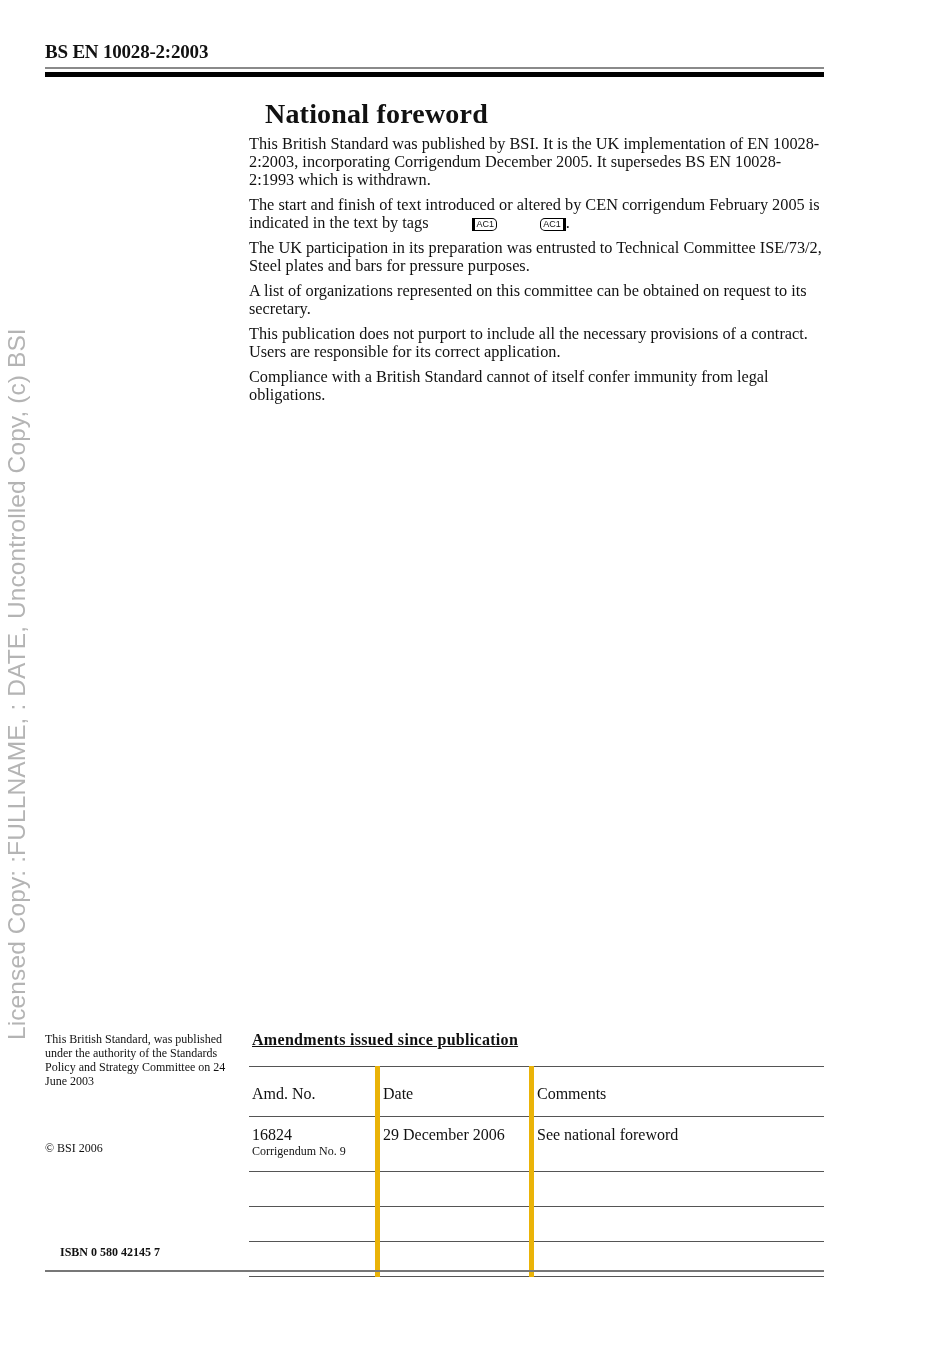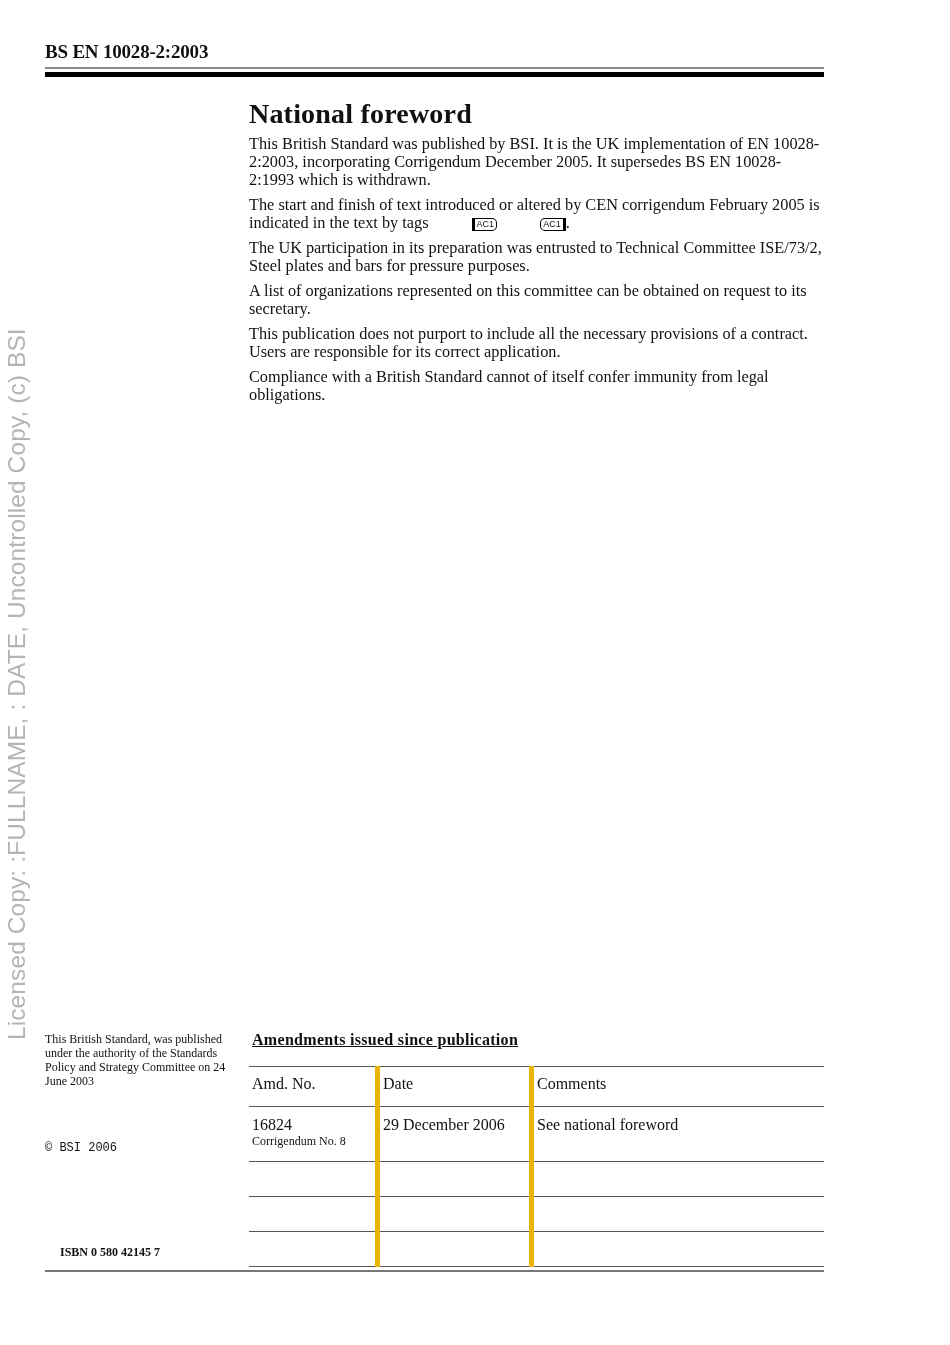--- a/index.html
+++ b/index.html
@@ -25,42 +25,42 @@
       position: absolute; left: 3px; top: 1040px;
       transform-origin: 0 0; transform: rotate(-90deg);
       font-family: "Liberation Sans", sans-serif; font-size: 24.5px;
       color: #b4b4b4; white-space: nowrap; letter-spacing: 0.1px;
     }
     .main {
       position: absolute; left: 249px; top: 98px; width: 576px;
     }
     .main h1 {
       font-family: "Liberation Serif", serif; font-weight: bold;
-      font-size: 28px; margin: 0 0 5px 0; letter-spacing: 0.2px;
+      font-size: 28px; margin: 0 0 5px 16px; letter-spacing: 0.2px;
     }
     .main p {
       font-family: "Liberation Serif", serif; font-size: 16.3px;
       line-height: 18px; margin: 0 0 7px 0;
     }
     .main p.bold { font-weight: normal; }
     .tag {
       display: inline-block; font-family: "Liberation Sans", sans-serif;
       font-size: 9px; line-height: 11px; padding: 0 2px; vertical-align: 1px;
       border: 1px solid #000;
       margin-left: 39px;
     }
     .tag.open { border-left-width: 3px; border-radius: 0 5px 5px 0; }
     .tag.close { border-right-width: 3px; border-radius: 5px 0 0 5px; }
     .side-note {
       position: absolute; left: 45px; top: 1032px; width: 185px;
       font-family: "Liberation Serif", serif; font-size: 12px; line-height: 14px;
     }
     .copyright {
       position: absolute; left: 45px; top: 1141px;
-      font-family: Liberation Mono, monospace; font-size: 12px;
+      font-family: Liberation Serif, serif; font-size: 12px;
     }
     .isbn {
       position: absolute; left: 60px; top: 1245px;
       font-family: "Liberation Serif", serif; font-size: 12px; font-weight: bold;
     }
     .amend-title {
       position: absolute; left: 252px; top: 1031px;
       font-family: "Liberation Serif", serif; font-size: 16px; font-weight: bold;
       letter-spacing: 0.3px;
       text-decoration: underline;
@@ -69,21 +69,21 @@
       position: absolute; left: 249px; top: 1066px; width: 575px;
       border-collapse: collapse;
       font-family: "Liberation Serif", serif; font-size: 16px;
     }
     table.amend td, table.amend th {
       border-top: 1.5px solid #555; border-bottom: 1.5px solid #555;
       vertical-align: top; text-align: left; font-weight: normal;
       padding: 3px 3px 0 3px;
     }
     table.amend td + td, table.amend th + th { border-left: 5px solid #eab308; }
-    table.amend tr.hdr th { height: 31px; padding-top: 8px; }
+    table.amend tr.hdr th { height: 31px; padding-top: 18px; }
     table.amend tr.r1 td { height: 45px; padding-top: 9px; }
     table.amend tr.empty td { height: 31px; }
     .col1 { width: 120px; }
     .col2 { width: 143px; }
     .sub { font-size: 12px; display: block; line-height: 14px; }
     .rule-bottom {
       position: absolute; left: 45px; width: 779px; top: 1270px; height: 2px;
       background: #777777;
     }
   </style>
@@ -112,21 +112,21 @@
 
 <div class="amend-title">Amendments issued since publication</div>
 <table class="amend">
   <tbody>
       <tr class="hdr">
     <th class="col1">Amd. No.</th>
     <th class="col2">Date</th>
     <th>Comments</th>
   </tr>
   <tr class="r1">
-    <td><span>16824</span><span class="sub">Corrigendum No. 8</span></td>
+    <td><span>16824</span><span class="sub">Corrigendum No. 9</span></td>
     <td>29 December 2006</td>
     <td>See national foreword</td>
   </tr>
   <tr class="empty">
     <td></td>
     <td></td>
     <td></td>
   </tr>
   <tr class="empty">
     <td></td>

